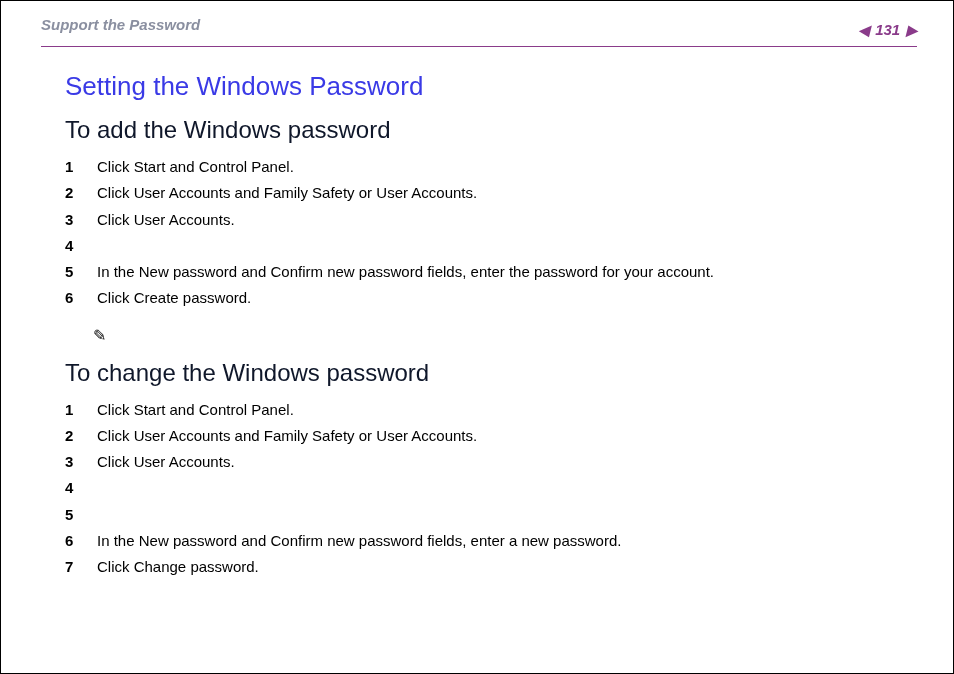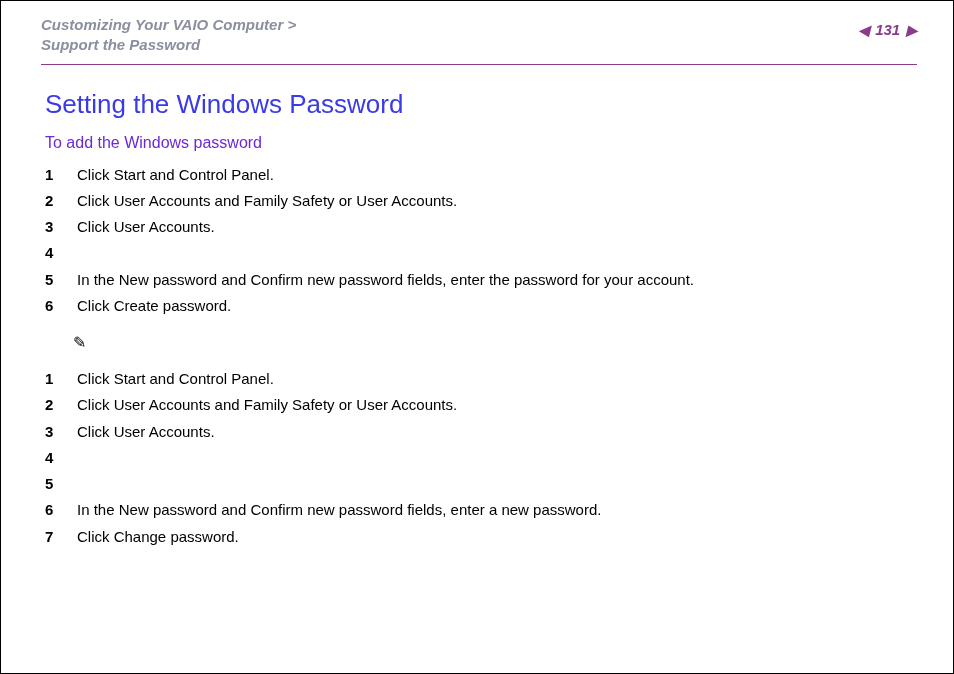--- a/index.html
+++ b/index.html
@@ -13,37 +13,36 @@
     display:flex;justify-content:space-between;align-items:flex-start;
     padding:14px 36px 6px 40px;
   }
   .crumb{
     color:#8a8fa0;font-weight:bold;font-size:15px;line-height:1.35;
     font-style:italic;
   }
   .nav{display:flex;align-items:center;gap:6px;font-weight:bold;font-style:italic;color:#8a3b8a;font-size:15px;margin-top:6px;}
   .tri{font-size:14px;color:#8a3b8a;}
   .rule{height:1px;background:#8a3b8a;margin:2px 36px 0 40px;}
-  .content{padding:18px 36px 0 44px;}
+  .content{padding:18px 36px 0 64px;}
   h1{color:#3a3ae6;font-weight:normal;font-size:26px;margin:6px 0 14px 0;}
-  h2{color:#6d28d9;font-weight:normal;font-size:16px;margin:8px 0 10px 0;}
+  h2{color:#0f172a;font-weight:normal;font-size:24px;margin:8px 0 10px 0;}
   ol{list-style:none;padding:0;margin:0 0 14px 0;}
   ol li{display:flex;gap:18px;font-size:15px;line-height:1.75;}
   ol li .num{font-weight:bold;min-width:14px;}
   b{font-weight:normal;}
   .note{display:flex;flex-direction:column;margin:4px 0 14px 28px;font-size:14px;}
   .note .pen{font-size:16px;color:#000;}
   .note .txt{margin-top:2px;}
 </style>
 </head>
 <body>
 
 <div class="header">
   <div class="crumb">
-    <div>Customizing Your VAIO Computer &gt;</div>
     <div>Support the Password</div>
   </div>
   <div class="nav">
     <span class="tri">◀</span>
     <span>131</span>
     <span class="tri">▶</span>
   </div>
 </div>
 <div class="rule"></div>
 
@@ -74,20 +73,21 @@
       <li>
         <span class="num">6</span>
         <span>Click <b>Create password</b>.</span>
       </li>
     </ol>
 
   <div class="note">
     <span class="pen">✎</span>
   </div>
 
+  <h2>To change the Windows password</h2>
   <ol id="list-change">
       <li>
         <span class="num">1</span>
         <span>Click <b>Start</b> and <b>Control Panel</b>.</span>
       </li>
       <li>
         <span class="num">2</span>
         <span>Click <b>User Accounts and Family Safety</b> or <b>User Accounts</b>.</span>
       </li>
       <li>

